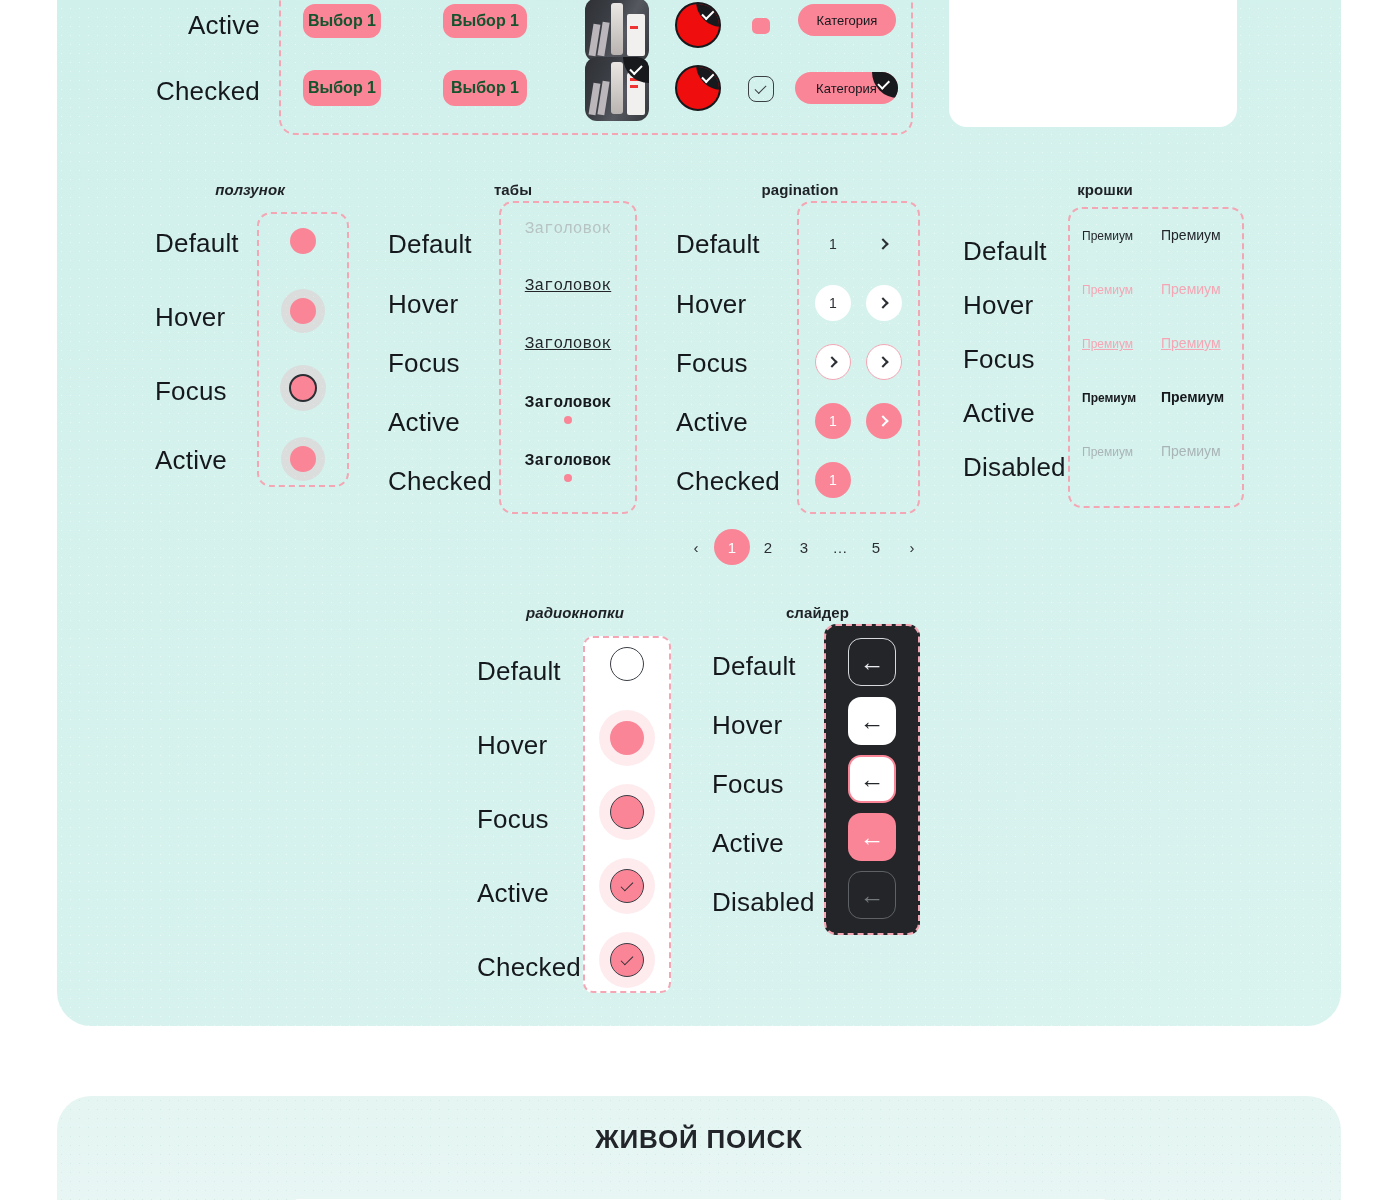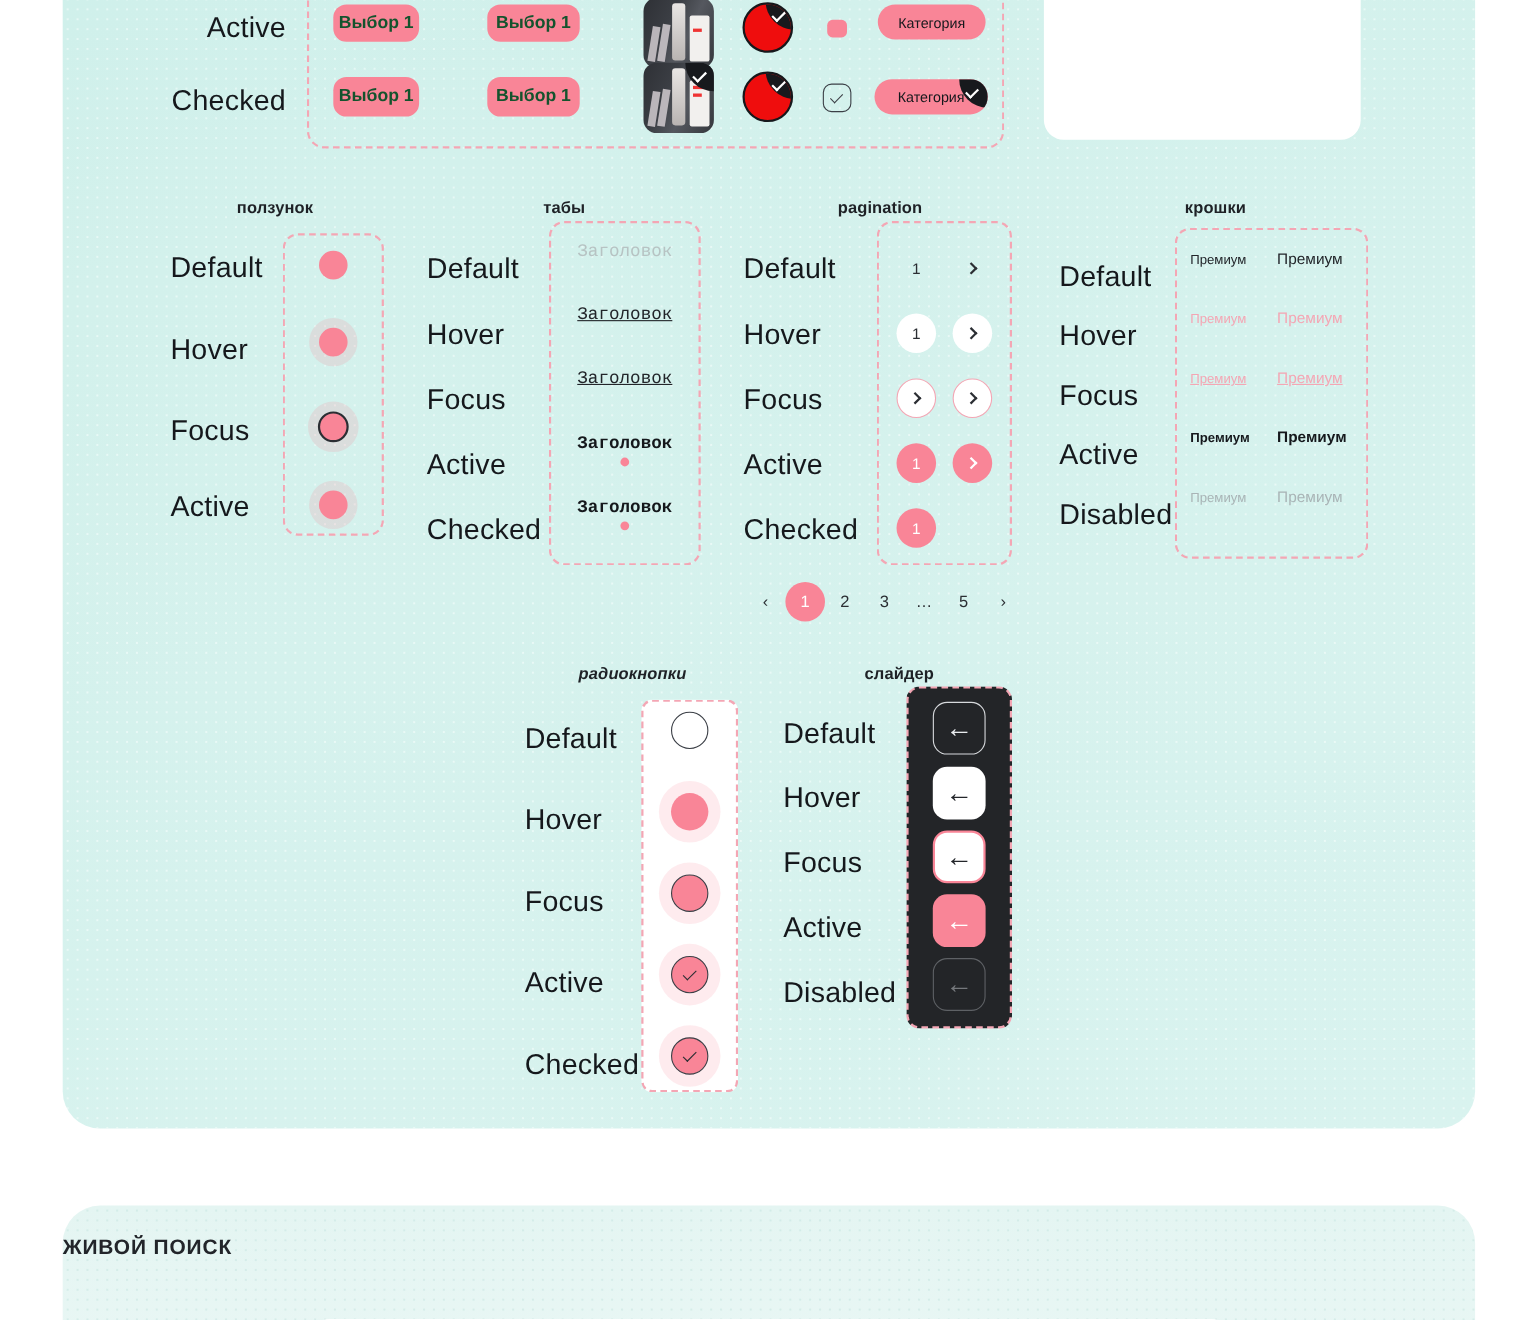--- a/index.html
+++ b/index.html
@@ -181,21 +181,21 @@
   .arw .a { font-size: 25px; line-height: 1; }
   .arw.d1 { border: 1.4px solid #d7dadd; color: #e9ecef; }
   .arw.d2 { background: #fff; color: #23262a; }
   .arw.d3 { background: #fff; border: 2px solid #f98597; color: #23262a; }
   .arw.d4 { background: #f98597; color: #fff; }
   .arw.d5 { border: 1.4px solid #5e6165; color: #75787c; }
 
   
   .ls-title {
     position: absolute; width: 1284px; left: 57px; top: 1100px;
-    font-size: 19px; font-weight: 700;
+    text-align: center; font-size: 26px; font-weight: 700;
     letter-spacing: .8px; color: #22252a;
   }
   .ls-card {
     position: absolute; left: 278px; top: 1175px; width: 845px; height: 120px;
     background: #fff; border-radius: 22px;
   }
   .ls-ghost {
     position:absolute; left: 810px; top: 1191px; width: 330px; height: 10px;
     background-image: repeating-linear-gradient(90deg,#d7efec 0 22px, transparent 22px 32px);
     opacity:.85; border-radius:3px;
@@ -256,21 +256,21 @@
     <span>Категория</span>
     <span class="cc"></span>
   </div>
 
   <div class="white-card">
     
     
     
   </div>
 
-  <div class="sec-label" style="left:150px; top:157px; width:200px;">ползунок</div>
+  <div class="sec-label" style="left:150px; top:157px; width:200px;font-style:italic;">ползунок</div>
   <div class="dashed-box" style="left:257px; top:188px; width:92px; height:275px;"></div>
 
   <div class="state-lbl" style="left:155px; top:204px;">Default</div>
   <div class="state-lbl" style="left:155px; top:278px;">Hover</div>
   <div class="state-lbl" style="left:155px; top:352px;">Focus</div>
   <div class="state-lbl" style="left:155px; top:421px;">Active</div>
 
   <div class="sl-dot" style="left:290px; top:204px;"></div>
   <div class="sl-dot glow" style="left:290px; top:274px;"></div>
   <div class="sl-dot ring glow" style="left:289px; top:350px;"></div>

